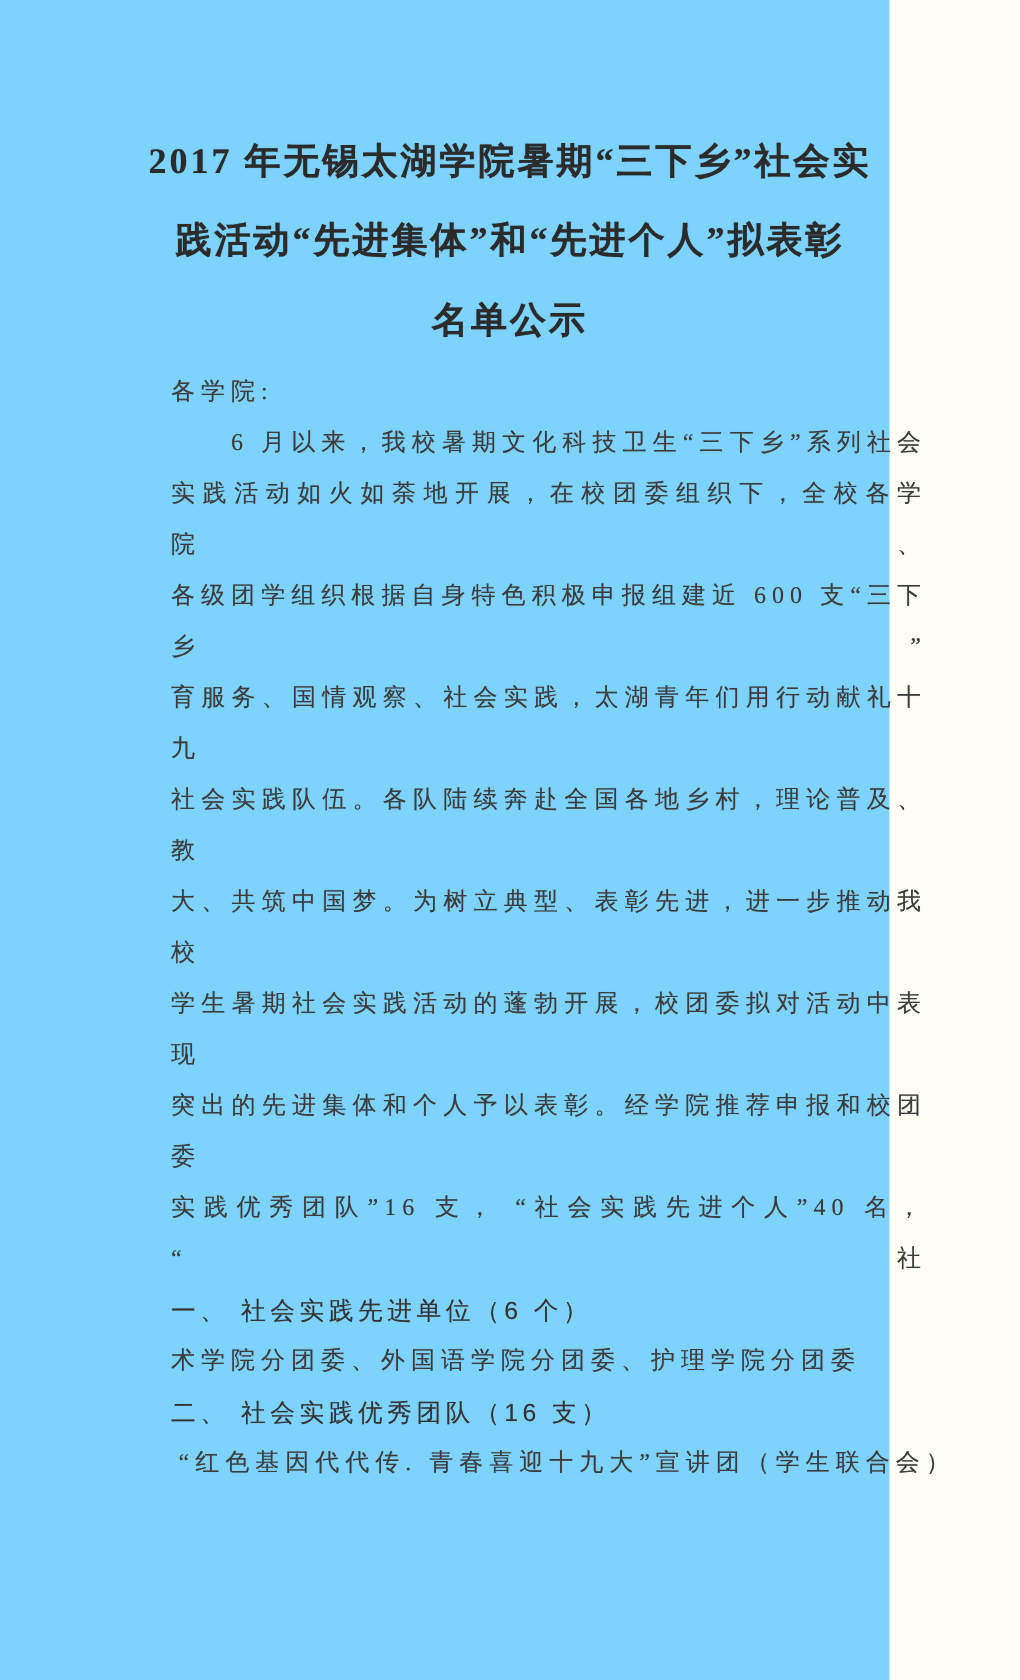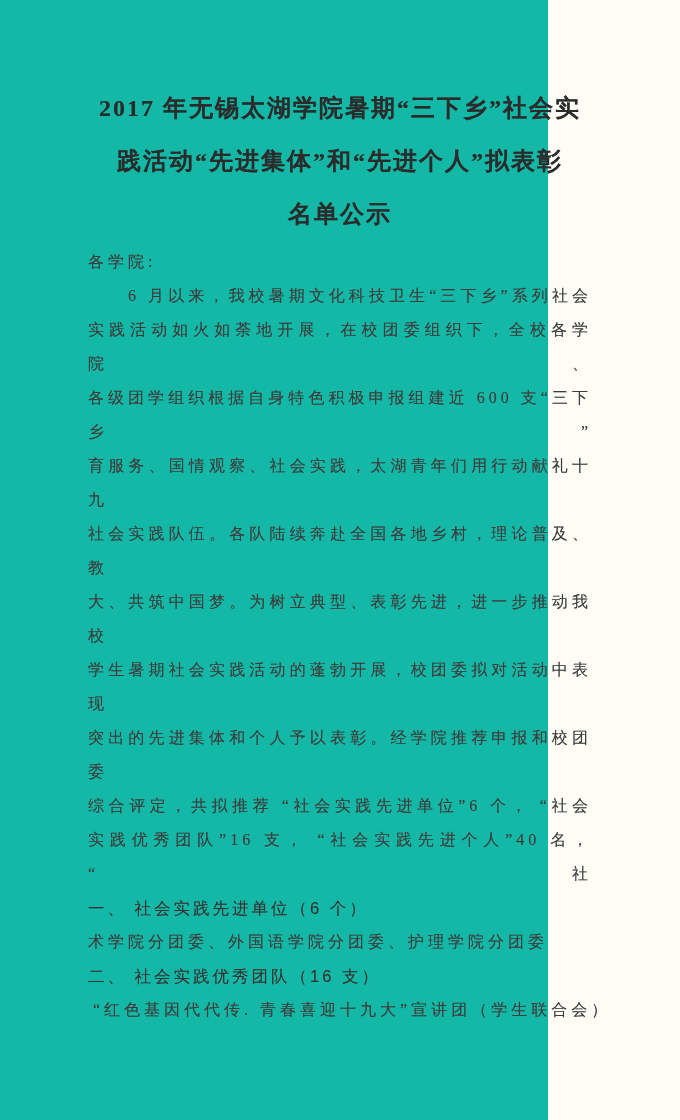--- a/index.html
+++ b/index.html
@@ -8,23 +8,23 @@
   }
   body {
     width: 680px;
     height: 1120px;
     background: #fdfdf6;
     overflow: hidden;
     font-family: "Liberation Serif", "DejaVu Serif", serif;
   }
   .page {
     position: relative;
-    width: 548px;
+    width: 593px;
     height: 1120px;
-    background: #14b8a6;
+    background: #7dd3fc;
     box-sizing: border-box;
     padding: 82px 88px 0 88px;
     color: #3a3a3a;
   }
   .doc-title {
     width: 504px;
     text-align: center;
     font-size: 24px;
     font-weight: 700;
     line-height: 53px;
@@ -38,20 +38,21 @@
     font-size: 16px;
     line-height: 34px;
     letter-spacing: 4px;
     color: #3c3c3c;
     text-shadow: 0 0 0.5px rgba(70,70,70,0.45);
   }
   .line {
     width: 504px;
     white-space: nowrap;
     overflow: visible;
+    margin-left: 26px;
   }
   .line.just {
     white-space: normal;
     text-align: justify;
     text-align-last: justify;
     text-justify: inter-character;
   }
   .line.indent2 {
     padding-left: 40px;
     box-sizing: border-box;
@@ -83,21 +84,20 @@
     <div class="line">各学院:</div>
 
     <div class="line just indent2">6 月以来，我校暑期文化科技卫生“三下乡”系列社会</div>
     <div class="line just">实践活动如火如荼地开展，在校团委组织下，全校各学院、</div>
     <div class="line just">各级团学组织根据自身特色积极申报组建近 600 支“三下乡”</div>
     <div class="line just">育服务、国情观察、社会实践，太湖青年们用行动献礼十九</div>
     <div class="line just">社会实践队伍。各队陆续奔赴全国各地乡村，理论普及、教</div>
     <div class="line just">大、共筑中国梦。为树立典型、表彰先进，进一步推动我校</div>
     <div class="line just">学生暑期社会实践活动的蓬勃开展，校团委拟对活动中表现</div>
     <div class="line just">突出的先进集体和个人予以表彰。经学院推荐申报和校团委</div>
-    <div class="line just">综合评定，共拟推荐 “社会实践先进单位”6 个， “社会</div>
     <div class="line just">实践优秀团队”16 支， “社会实践先进个人”40 名， “社</div>
 
     <div class="line heading">一、  社会实践先进单位（6 个）</div>
     <div class="line">术学院分团委、外国语学院分团委、护理学院分团委</div>
 
     <div class="line heading">二、  社会实践优秀团队（16 支）</div>
     <div class="line indent-small">“红色基因代代传. 青春喜迎十九大”宣讲团（学生联合会）</div>
 
   </div>
 

